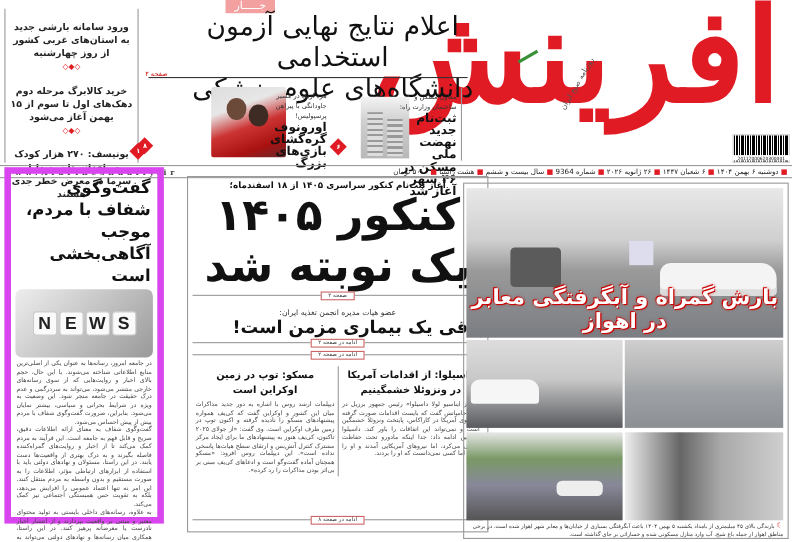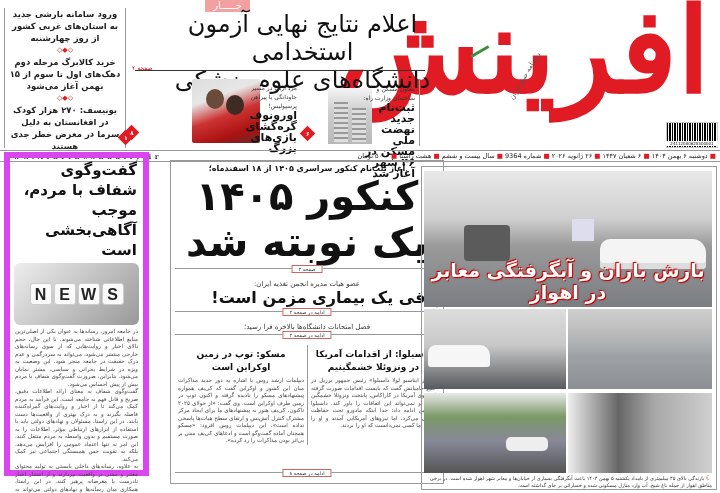--- a/index.html
+++ b/index.html
@@ -33,21 +33,21 @@
   .teaser-housing { left: 300px; top: 80px; width: 120px; height: 66px; border-right: 1px solid #999; }
   .house-img { position: absolute; left: 28px; top: 8px; width: 44px; height: 56px; background: linear-gradient(180deg,#f4f4f4 0%,#cfcfcf 40%,#b8b8b8 100%); }
   .house-img:before { content:""; position:absolute; left:6px; top:14px; width:14px; height:40px; background: repeating-linear-gradient(180deg,#999 0 2px,#ddd 2px 5px); }
   .house-img:after { content:""; position:absolute; left:24px; top:20px; width:14px; height:34px; background: repeating-linear-gradient(180deg,#999 0 2px,#ddd 2px 5px); }
   .house-txt { position: absolute; right: 4px; top: 4px; width: 52px; text-align: right; }
 
   .badge { position: absolute; width: 11px; height: 11px; background: #e01b24; color: #fff; font-size: 6px; font-weight: bold; text-align: center; line-height: 11px; transform: rotate(45deg); }
   .badge span { display: inline-block; transform: rotate(-45deg); }
 
   .left-briefs { left: 4px; top: 8px; width: 122px; height: 140px; border-left: 1px solid #999; border-right: 1px solid #999; text-align: center; }
-  .brief { font-size: 8.5px; line-height: 12px; font-weight: bold; color: #222; padding: 0 4px; }
+  .brief { font-size: 8.5px; line-height: 12px; font-weight: bold; color: #222; padding: 0 4px; margin-top: 11px; }
   .diamonds { font-size: 7px; color: #e01b24; line-height: 10px; margin: 1px 0; }
 
   
   .datebar { left: 0; top: 150px; width: 720px; height: 12px; border-top: 1px solid #999; border-bottom: 1px solid #999; font-size: 6.5px; line-height: 11px; }
   .date-txt { position: absolute; right: 4px; top: 0; color: #222; }
   .date-txt .sq { color: #e01b24; }
   .url { position: absolute; left: 4px; top: 0; direction: ltr; letter-spacing: 3.5px; font-family: "DejaVu Serif", serif; font-weight: bold; font-size: 7px; color: #444; }
 
   
   .col-left { left: 4px; top: 152px; width: 145px; height: 324px; border: 6px solid #d946ef; }
@@ -176,21 +176,20 @@
   <div class="cont-bar">
       <span class="cont-label">صفحه ۲</span>
     </div>
 
   <div class="sub-kicker">عضو هیات مدیره انجمن تغذیه ایران:</div>
   <div class="sub-hl">چاقی یک بیماری مزمن است!</div>
   <div class="cont-bar">
       <span class="cont-label">ادامه در صفحه ۲</span>
     </div>
 
-  <div class="sub-kicker">فصل امتحانات دانشگاه‌ها بالاخره فرا رسید؛</div>
   <div class="cont-bar">
       <span class="cont-label">ادامه در صفحه ۲</span>
     </div>
 
   <div class="two-col">
     <div>
       <div class="small-hl">داسیلوا: از اقدامات آمریکا در ونزوئلا خشمگینیم</div>
       <p class="body-txt" style="padding:0">«لوئیز ایناسیو لولا داسیلوا» رئیس جمهور برزیل در جمع حامیانش گفت که بایست اقدامات صورت گرفته از سوی آمریکا در کاراکاس، پایتخت ونزوئلا خشمگین است و نمی‌تواند این اتفاقات را باور کند. داسیلوا همچنین ادامه داد: جدا اینکه مادورو تحت حفاظت زندگی می‌کرد، اما نیروهای آمریکایی آمدند و او را بردند اما کسی نمی‌دانست که او را بردند.</p>
     </div>
     <div>
@@ -201,21 +200,21 @@
   <div class="cont-bar" style="position:absolute; bottom:0; left:0; right:0;">
       <span class="cont-label">ادامه در صفحه ۸</span>
     </div>
 </div>
 
 <div class="abs col-right">
   <div class="photo-main">
     <div class="truck"></div>
     <div class="cart"></div>
     <div class="car"></div>
-    <div class="caption-big">بارش باران و آبگرفتگی معابر در اهواز</div>
+    <div class="caption-big">بارش گمراه و آبگرفتگی معابر در اهواز</div>
   </div>
   <div class="photo p1">
       <div class="car2"></div>
     </div>
   <div class="photo p2"></div>
   <div class="photo p3">
       <div class="car3"></div>
     </div>
   <div class="photo p4"></div>
   <div class="photo-caption">

